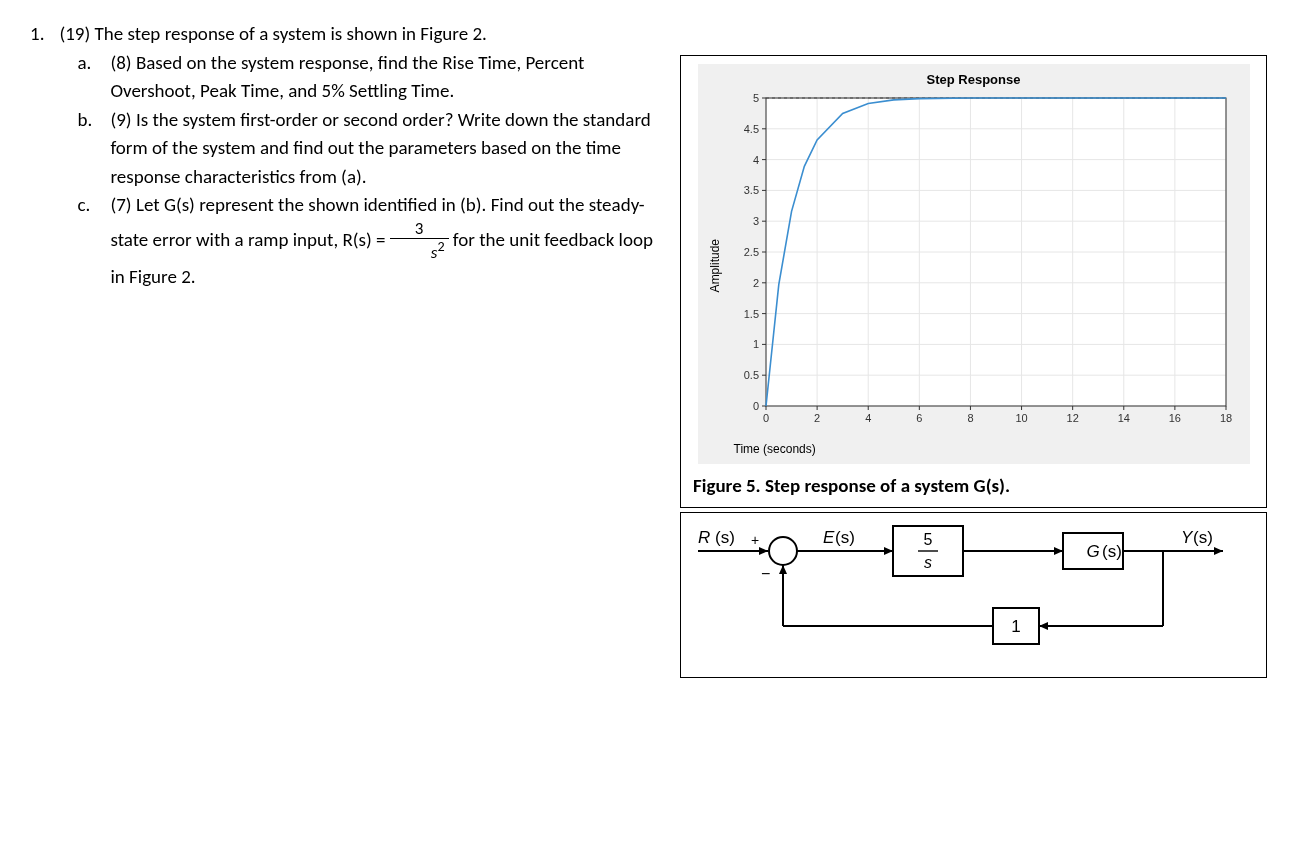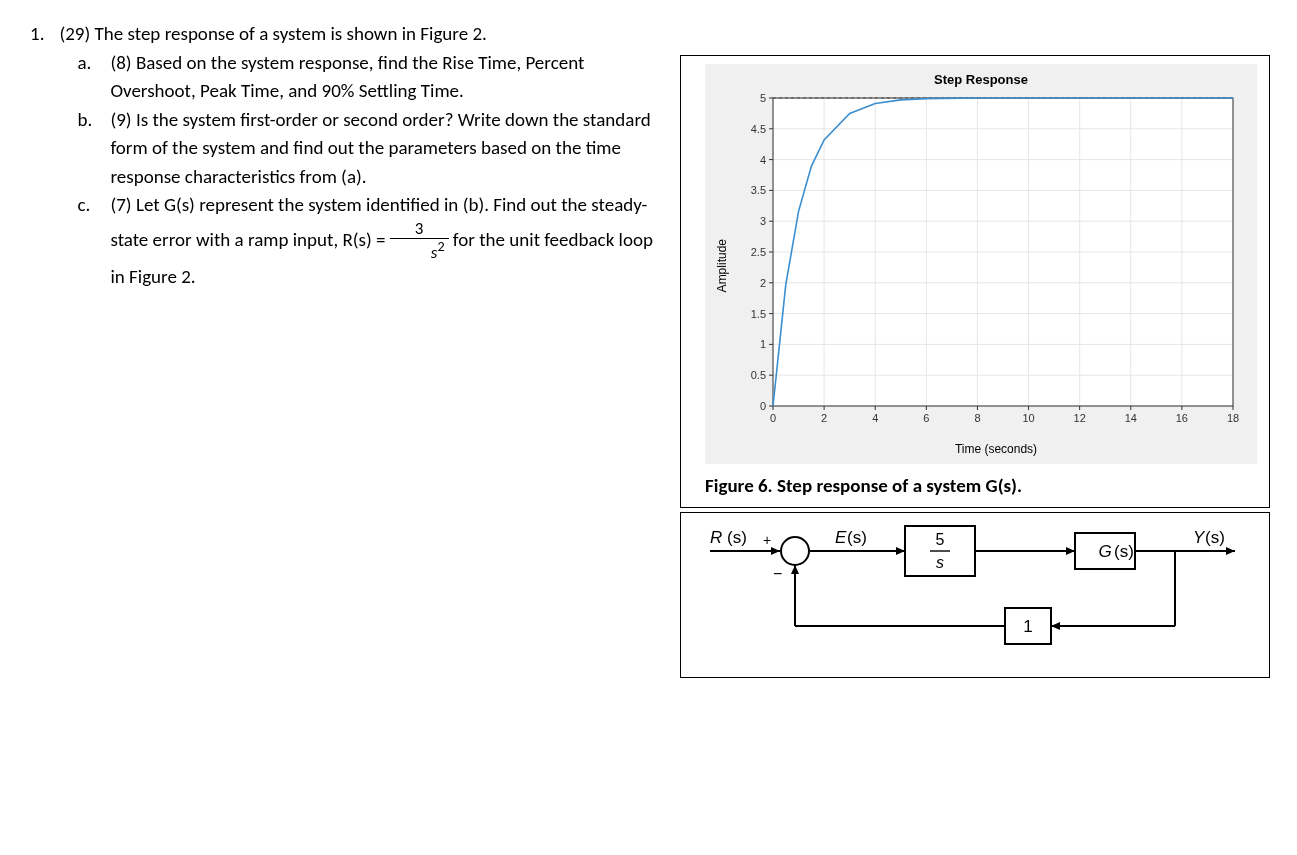--- a/index.html
+++ b/index.html
@@ -27,21 +27,21 @@
     display: flex;
     gap: 15px;
   }
   .q-num { flex: 0 0 auto; }
   .q-body { flex: 1; }
   .sub { display: flex; gap: 15px; margin-left: 18px; }
   .sub-label { flex: 0 0 18px; }
   .sub-body { flex: 1; }
   .fig-box {
     border: 1px solid #000;
-    padding: 8px 12px 6px 24px;
+    padding: 8px 12px 6px 12px;
     margin-bottom: 4px;
   }
   .chart-wrap {
     background: #f0f0f0;
     padding: 4px 6px 6px 6px;
     width: 540px;
     margin: 0 auto;
   }
   .chart-title {
     text-align: center;
@@ -59,21 +59,21 @@
     writing-mode: vertical-rl;
     transform: rotate(180deg);
     font-size: 12px;
     font-family: Arial, sans-serif;
     padding: 0 2px;
   }
   .plot-area {
     position: relative;
   }
   .xlabel {
-    text-align: center;
+    text-align: left;
     font-size: 12px;
     font-family: Arial, sans-serif;
     margin-left: 30px;
   }
   .fig-caption {
     font-weight: bold;
     font-size: 19px;
     margin-top: 8px;
   }
   .block-diagram {
@@ -92,44 +92,44 @@
   svg text { font-family: Arial, sans-serif; }
 </style>
 </head>
 <body>
 
 <div class="container">
   <div class="left-col">
     <div class="q-main">
       <div class="q-num">1.</div>
       <div class="q-body">
-        <span>(29)</span>
+        <span>(19)</span>
         <span>The step response of a system is shown in Figure 2.</span>
 
         <div class="sub">
           <div class="sub-label">a.</div>
           <div class="sub-body">
             <span>(8)</span>
-            <span>Based on the system response, find the Rise Time, Percent Overshoot, Peak Time, and 90% Settling Time.</span>
+            <span>Based on the system response, find the Rise Time, Percent Overshoot, Peak Time, and 5% Settling Time.</span>
           </div>
         </div>
 
         <div class="sub">
           <div class="sub-label">b.</div>
           <div class="sub-body">
             <span>(9)</span>
             <span>Is the system first-order or second order? Write down the standard form of the system and find out the parameters based on the time response characteristics from (a).</span>
           </div>
         </div>
 
         <div class="sub">
           <div class="sub-label">c.</div>
           <div class="sub-body">
             <span>(7)</span>
-            <span>Let G(s) represent the system identified in (b). Find out the steady-state error with a ramp input, R(s) = </span><span class="frac"><span class="num">3</span><span class="den"><span class="italic-s">s</span><sup>2</sup></span></span><span> for the unit feedback loop in Figure 2.</span>
+            <span>Let G(s) represent the shown identified in (b). Find out the steady-state error with a ramp input, R(s) = </span><span class="frac"><span class="num">3</span><span class="den"><span class="italic-s">s</span><sup>2</sup></span></span><span> for the unit feedback loop in Figure 2.</span>
           </div>
         </div>
       </div>
     </div>
   </div>
 
   <div class="right-col">
 
     <div class="fig-box">
       <div class="chart-wrap">
@@ -203,21 +203,21 @@
                 <line x1="36" y1="36.80000000000001" x2="40" y2="36.80000000000001" stroke="#333"></line>
                 <text x="33" y="40.80000000000001" text-anchor="end" font-size="11" fill="#333">4.5</text>
                 <line x1="36" y1="6" x2="40" y2="6" stroke="#333"></line>
                 <text x="33" y="10" text-anchor="end" font-size="11" fill="#333">5</text>
                 <path d="M40,314L52.77777777777778,192.648L65.55555555555556,119.344L78.33333333333333,74.376L91.11111111111111,47.88799999999998L116.66666666666666,21.400000000000034L142.22222222222223,11.543999999999983L167.77777777777777,7.848000000000013L193.33333333333331,6.6159999999999854L244.44444444444443,6L295.55555555555554,6L346.66666666666663,6L397.77777777777777,6L448.88888888888886,6L500,6" fill="none" stroke="#3b8ed0" stroke-width="1.6"></path>
               </svg>
           </div>
         </div>
         <div class="xlabel">Time (seconds)</div>
       </div>
-      <div class="fig-caption">Figure 6. Step response of a system G(s).</div>
+      <div class="fig-caption">Figure 5. Step response of a system G(s).</div>
     </div>
 
     <div class="fig-box">
       <div class="block-diagram">
         <svg id="bd-svg" width="540" height="150">
             <text x="5" y="22" font-size="17" font-family="Times New Roman" font-style="italic">R</text>
             <text x="22" y="22" font-size="17" font-family="Times New Roman">(s)</text>
             <line x1="5" y1="30" x2="75" y2="30" stroke="#000" stroke-width="2"></line>
             <polygon points="66,26 75,30 66,34" fill="#000"></polygon>
             <text x="58" y="24" font-size="14">+</text>

